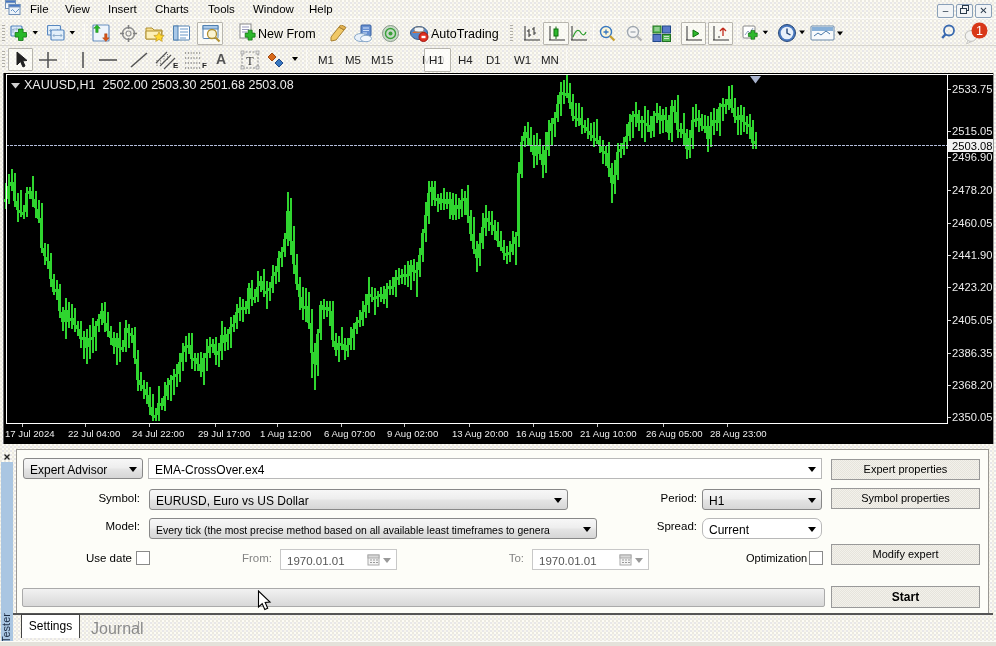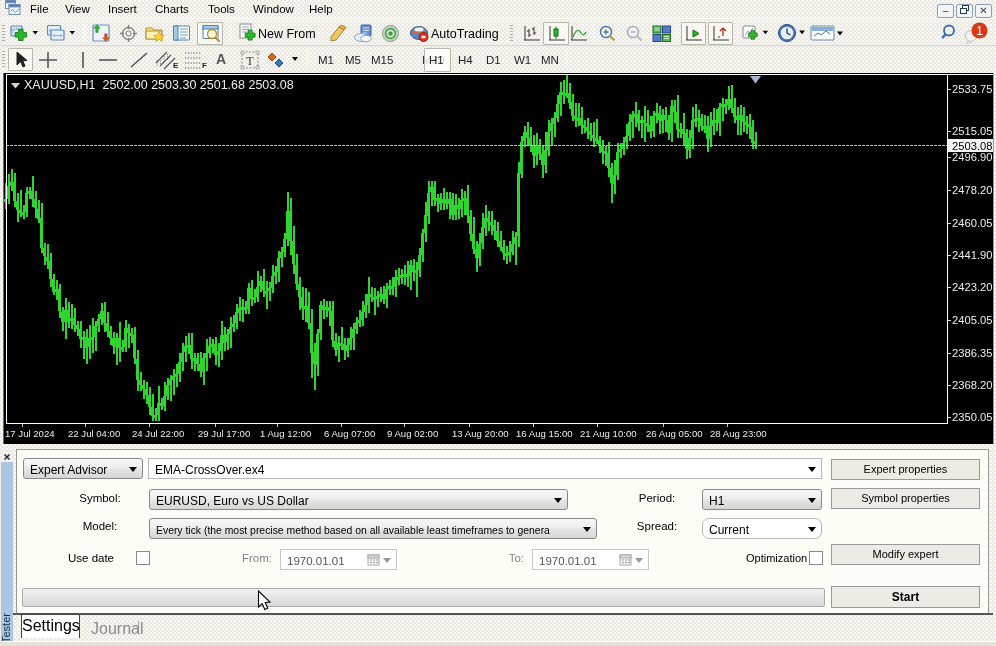--- a/index.html
+++ b/index.html
@@ -20,21 +20,21 @@
 .pressed { background:rgba(255,255,250,.55); border:1px solid #b8b6ae; border-radius:1px; }
 .tbtxt { position:absolute; font-size:12.5px; color:#000; top:6px; }
 .tf { position:absolute; top:7px; font-size:11.5px; color:#222; }
 
 #chart { position:absolute; left:4px; top:73px; width:989px; height:371px; background:#000; }
 #bordL { position:absolute; left:3px; top:73px; width:1px; height:371px; background:#6a6a6a; }
 #bordR { position:absolute; left:993px; top:73px; width:1px; height:371px; background:#9a9a96; }
 
 
 #tester { position:absolute; left:0; top:444px; width:996px; height:202px; }
-.lbl { position:absolute; font-size:11.5px; color:#000; text-align:center; }
+.lbl { position:absolute; font-size:11.5px; color:#000; text-align:right; }
 .glbl { position:absolute; font-size:11.5px; color:#848484; text-align:right; }
 .combo-g { position:absolute; height:21px; overflow:hidden; background:linear-gradient(180deg,#f7f7f7 0%,#eeeeee 45%,#e4e4e4 55%,#d6d6d6 100%); border:1px solid #888; border-radius:3px; font-size:12px; color:#000; }
 .combo-w { position:absolute; height:21px; overflow:hidden; background:#fff; border:1px solid #b8b8b8; font-size:12px; color:#000; }
 .combo-g span, .combo-w span { position:absolute; left:6px; top:4px; white-space:nowrap; }
 .darr { position:absolute; right:5px; top:8px; width:0; height:0; border-left:4px solid transparent; border-right:4px solid transparent; border-top:5px solid #000; }
 .btn { position:absolute; left:831px; width:149px; height:21px; background:repeating-conic-gradient(#f3f1eb 0% 25%,#e6e4dc 0% 50%) 0 0/2px 2px; border:1px solid #999; font-size:11px; color:#000; text-align:center; line-height:19px; }
 .cb { position:absolute; width:14px; height:14px; background:#fff; border:1px solid #8a8a8a; }
 </style></head>
 <body>
 
@@ -905,18 +905,18 @@
 <div class="cb" style="left:809px;top:107px"></div>
 <div class="btn" style="top:100px">Modify expert</div>
 
 <div style="position:absolute;left:22px;top:144px;width:803px;height:19px;background:linear-gradient(180deg,#f2f2f2,#d8d8d8);border:1px solid #aaa;border-radius:2px;"></div>
 <svg class="abs" style="left:257px;top:146px" width="15" height="22" viewBox="0 0 15 22">
       <path d="M1.5 1 L1.5 17 L5.2 13.6 L7.8 19.5 L10.7 18.2 L8.2 12.4 L13 12.1 Z" fill="#fff" stroke="#000" stroke-width="1.1"></path>
     </svg>
 <div class="btn" style="top:142px;height:22px;font-weight:bold;font-size:12px;line-height:20px">Start</div>
 
 <div style="position:absolute;left:13px;top:169px;width:980px;height:1.5px;background:#555"></div>
-<div style="position:absolute;left:21px;top:170px;width:59px;height:24px;background:#fff;border:1px solid #444;border-bottom:none;font-size:16px;color:#000;text-align:center;line-height:22px;">Settings</div>
+<div style="position:absolute;left:21px;top:170px;width:59px;height:24px;background:#fff;border:1px solid #444;border-bottom:none;font-size:12px;color:#000;text-align:center;line-height:22px;">Settings</div>
 <span style="position:absolute;left:91px;top:176px;font-size:16px;color:#8a8a8a;">Journal</span>
 <span style="position:absolute;left:137px;top:175px;font-size:12px;color:#999;">|</span>
 
 <div style="position:absolute;left:0;top:197px;width:996px;height:5px;background:#e4e2da;border-top:1px solid #fcfbf8;"></div>
 </div>
 
 </body></html>

